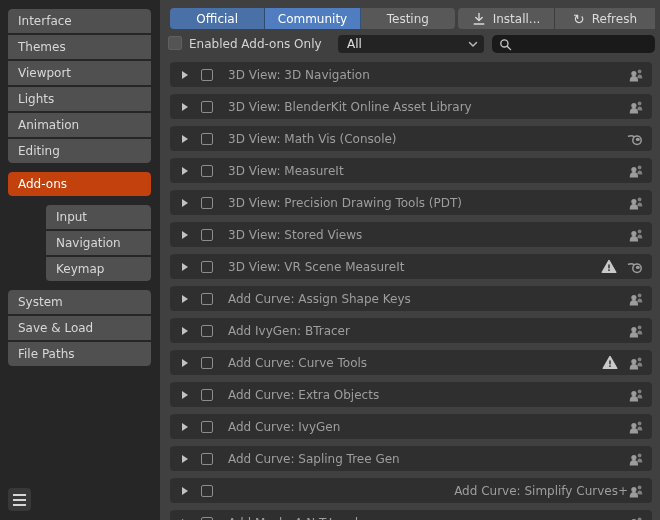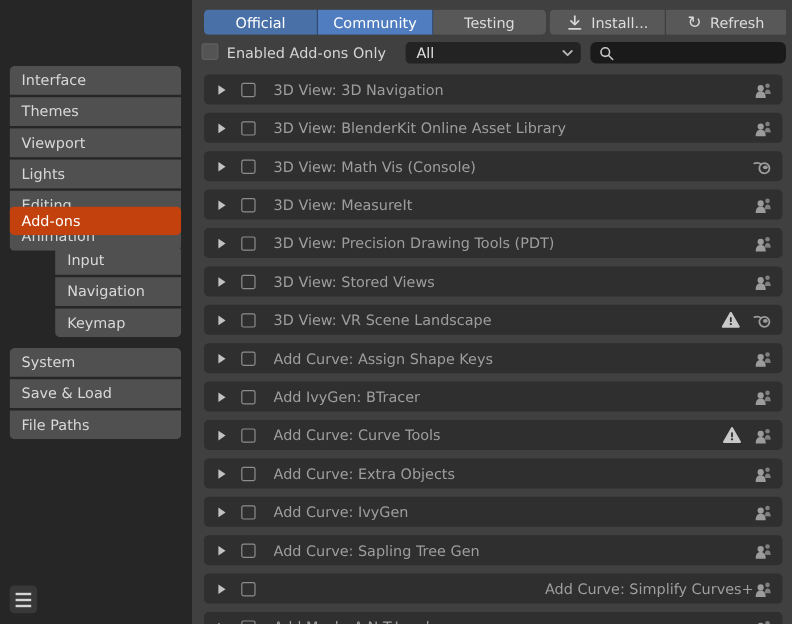--- a/index.html
+++ b/index.html
@@ -85,27 +85,27 @@
 </style>
 </head>
 <body>
 
 <div class="sidebar" id="sidebar">
   <button class="burger" aria-label="menu">
     <i></i>
     <i></i>
     <i></i>
   </button>
-<div class="sb-group" style="top: 9px; margin-top: 46px;">
+<div class="sb-group" style="top: 9px;">
       <div class="sb-item">Interface</div>
       <div class="sb-item">Themes</div>
       <div class="sb-item">Viewport</div>
       <div class="sb-item">Lights</div>
+      <div class="sb-item">Animation</div>
       <div class="sb-item">Editing</div>
-      <div class="sb-item">Animation</div>
     </div>
     <div class="sb-group" style="top: 172px;">
       <div class="sb-item sel">Add-ons</div>
     </div>
     <div class="sb-group" style="top: 205px; padding-left: 38px;">
       <div class="sb-item">Input</div>
       <div class="sb-item">Navigation</div>
       <div class="sb-item">Keymap</div>
     </div>
     <div class="sb-group" style="top: 290px;">
@@ -229,21 +229,21 @@
             <circle cx="11.6" cy="4.4" r="1.9" fill="#7f7f7f"></circle>
             <path d="M9.2 11.3 c0.1 -2.9 1.2 -3.8 2.5 -3.8 c1.4 0 2.5 1 2.6 3.9 z" fill="#7f7f7f"></path>
             <circle cx="5.9" cy="6.5" r="2.6" fill="#9c9c9c"></circle>
             <path d="M1.7 14.6 c0 -4.3 2.1 -5.5 4.2 -5.5 c2.1 0 4.2 1.2 4.2 5.5 z" fill="#9c9c9c"></path>
           </svg>
         </span>
       </div>
       <div class="addon-row" style="top: 254px;">
         <span class="tri"></span>
         <span class="rcb"></span>
-        <span class="addon-title">3D View: VR Scene Landscape</span>
+        <span class="addon-title">3D View: VR Scene MeasureIt</span>
         <span class="row-icons">
           <svg width="16" height="15" viewBox="0 0 16 15">
             <path d="M8 1.6 L14.7 13.3 H1.3 Z" fill="#c9c9c9" stroke="#c9c9c9" stroke-width="1.6" stroke-linejoin="round"></path>
             <rect x="7.25" y="5.2" width="1.5" height="4.2" rx="0.7" fill="#2f2f2f"></rect>
             <circle cx="8" cy="11.1" r="0.95" fill="#2f2f2f"></circle>
           </svg>
           <svg width="17" height="16" viewBox="0 0 17 16">
             <path d="M1.6 5.2 Q5 4.1 7.2 5.9" fill="none" stroke="#9c9c9c" stroke-width="1.5" stroke-linecap="round"></path>
             <circle cx="10" cy="9.2" r="4.2" fill="none" stroke="#9c9c9c" stroke-width="1.5"></circle>
             <ellipse cx="10.8" cy="8.4" rx="2" ry="1.55" fill="#9c9c9c"></ellipse>

